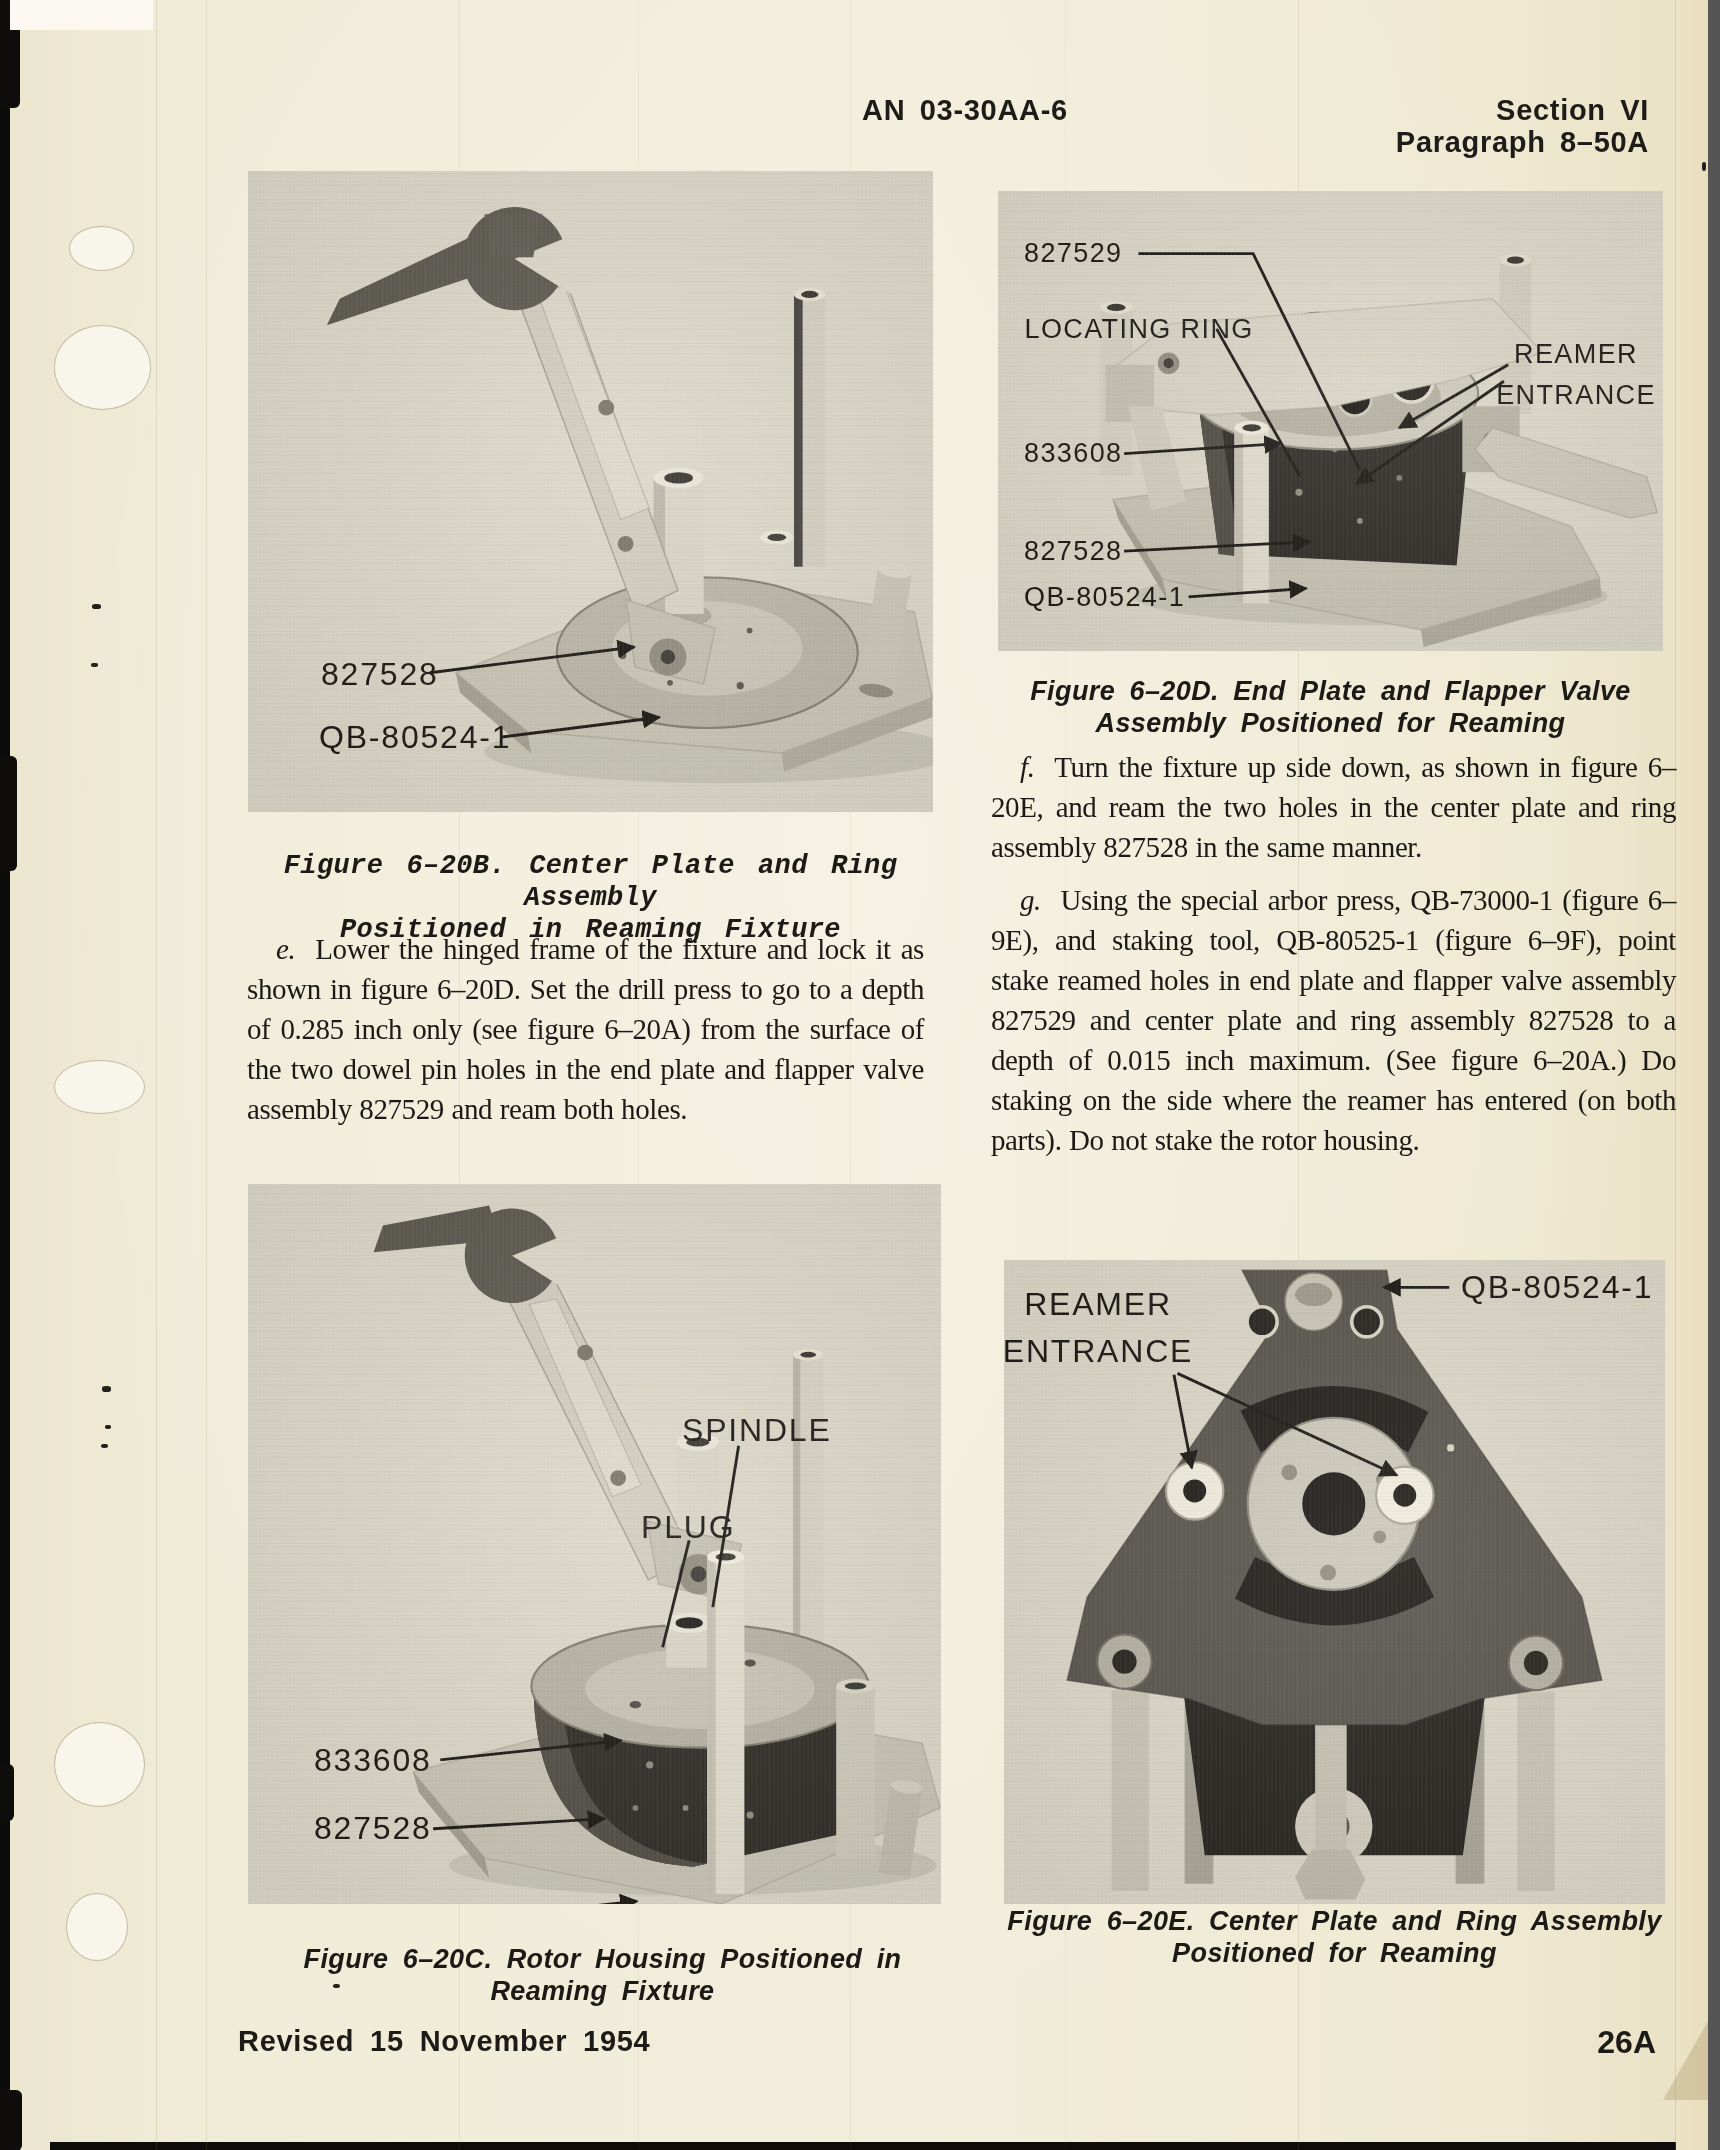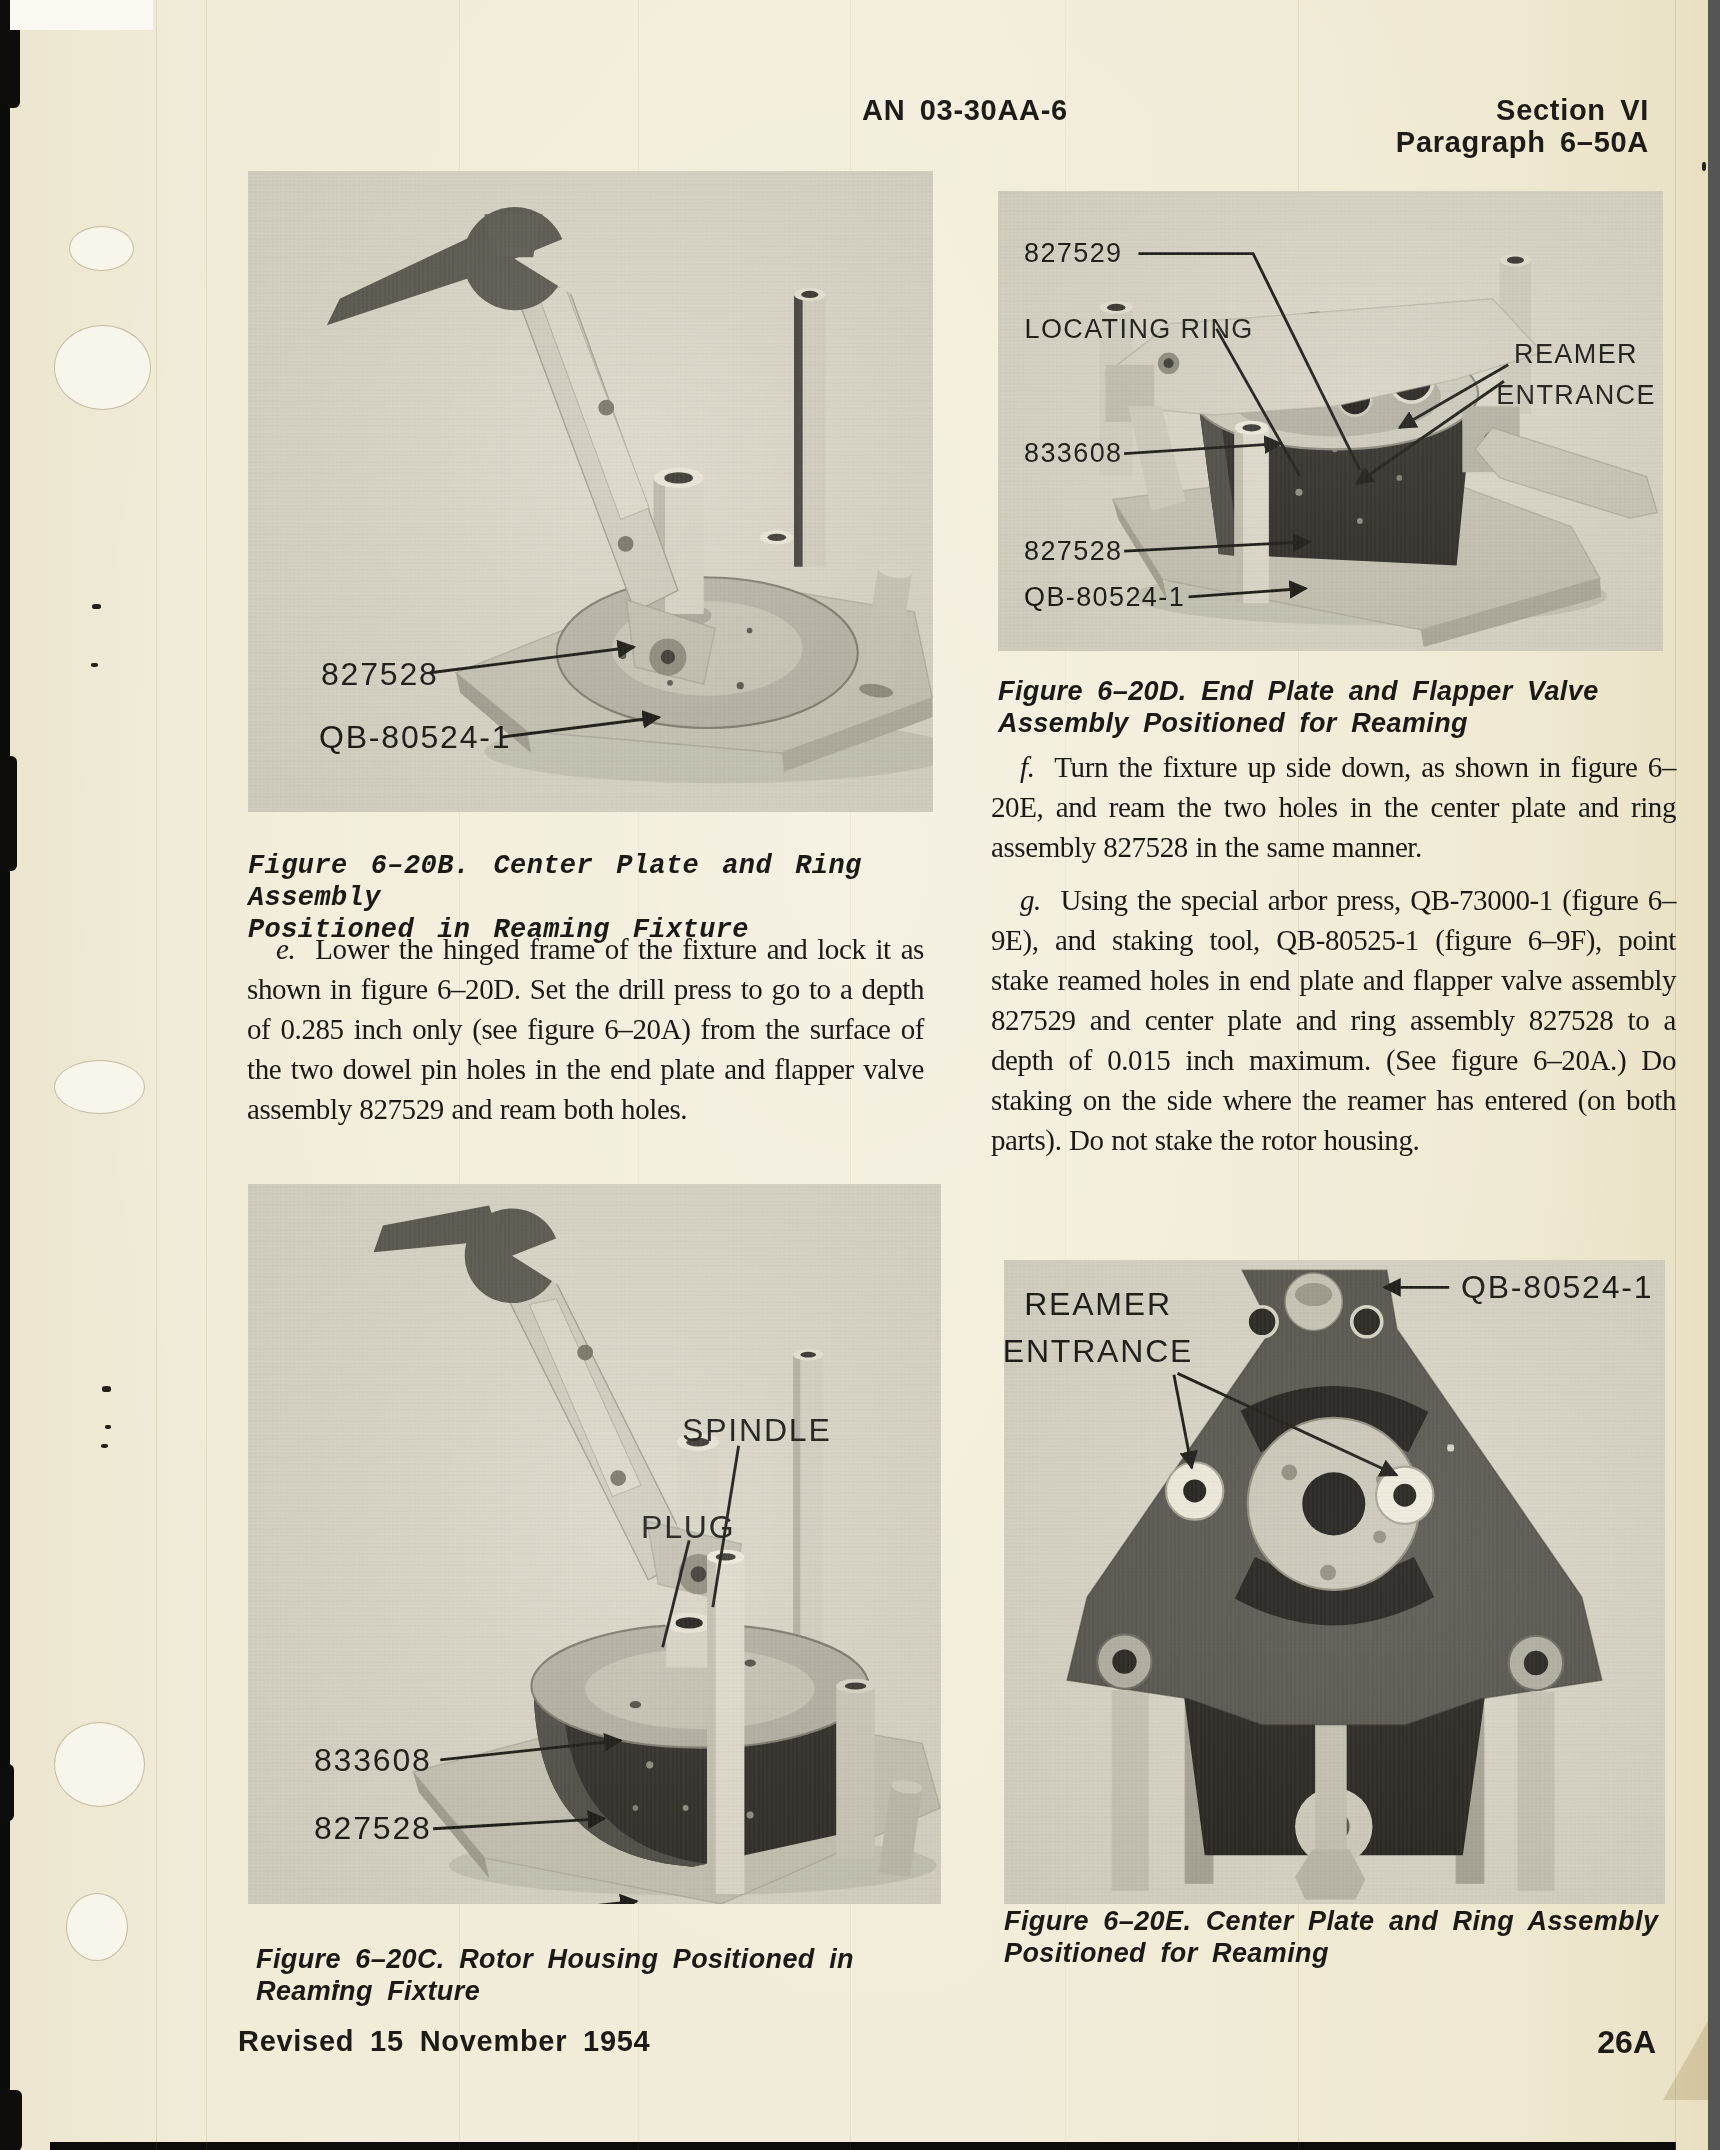--- a/index.html
+++ b/index.html
@@ -17,21 +17,21 @@
   .corner-white{position:absolute;left:10px;top:0;width:143px;height:30px;background:#fbf9f1;}
   .crease{position:absolute;top:0;width:1.4px;height:2151px;background:rgba(150,128,82,.16);}
   .right-band{position:absolute;left:1675px;top:0;width:45px;height:2151px;
      background:linear-gradient(90deg, rgba(160,138,90,.25) 0 1.4px, #ece3c6 1.4px, #e6dcba 100%);}
   .fold-corner{position:absolute;left:1663px;top:2000px;width:0;height:0;
      border-left:57px solid transparent;border-bottom:100px solid rgba(170,150,100,.35);}
   .punch{position:absolute;background:#f8f5eb;border:1.4px solid rgba(140,118,74,.45);border-radius:50%;}
   .speck{position:absolute;background:#23211c;border-radius:40%;}
   
   .hdr{position:absolute;font-weight:700;font-size:29px;line-height:1;color:#1d1c18;letter-spacing:0.7px;word-spacing:5.7px;white-space:nowrap;}
-  .caption{position:absolute;font-weight:700;font-style:italic;font-size:27px;line-height:32px;color:#1b1a16;letter-spacing:0.4px;word-spacing:6.5px;}
+  .caption{position:absolute;text-align:center;font-weight:700;font-style:italic;font-size:27px;line-height:32px;color:#1b1a16;letter-spacing:0.4px;word-spacing:6.5px;}
   .bodyp{position:absolute;font-family:"Liberation Serif",serif;font-size:29px;line-height:40px;color:#1b1a16;
      text-align:justify;text-indent:29px;letter-spacing:-0.4px;word-spacing:0.7px;}
   .bodyp .lead{font-style:italic;margin-right:10px;}
   .foot{position:absolute;font-weight:700;font-size:29px;line-height:1;color:#1c1b17;letter-spacing:0.7px;word-spacing:7.2px;white-space:nowrap;}
   .pageno{position:absolute;font-weight:700;font-size:32px;line-height:1;color:#1c1b17;}
   
   .photo{position:absolute;overflow:hidden;background:#dad7c8;}
   .photo:after{content:"";position:absolute;inset:0;pointer-events:none;
      background:
        repeating-linear-gradient(0deg, rgba(60,55,40,.022) 0 1.4px, rgba(0,0,0,0) 1.4px 3.6px),
@@ -73,21 +73,21 @@
   <div class="speck" style="left:92px;top:604px;width:8.6px;height:5px;"></div>
   <div class="speck" style="left:91px;top:663px;width:6.5px;height:3.6px;"></div>
   <div class="speck" style="left:102px;top:1386px;width:9.3px;height:5.7px;"></div>
   <div class="speck" style="left:105px;top:1425px;width:5.7px;height:3.6px;"></div>
   <div class="speck" style="left:101px;top:1444px;width:7.2px;height:3.6px;"></div>
   <div class="speck" style="left:333px;top:1984px;width:6.5px;height:4.3px;"></div>
   <div class="speck" style="left:1702px;top:162px;width:4.3px;height:8.6px;"></div>
 
   <div class="hdr" style="left:862px;top:96px;">AN 03-30AA-6</div>
   <div class="hdr" style="right:59px;top:96px;">Section VI</div>
-  <div class="hdr" style="right:59px;top:128px;">Paragraph 6–50A</div>
+  <div class="hdr" style="right:59px;top:128px;">Paragraph 8–50A</div>
 
   <div class="photo" style="left:248px;top:171px;width:685px;height:641px;">
     <svg width="685" height="641" viewBox="0 0 956 894">
       <defs>
           <marker id="ah1" viewBox="0 0 10 10" refX="9" refY="5" markerWidth="6.5" markerHeight="6.5" orient="auto-start-reverse">
             <path d="M0,0L10,5L0,10z" fill="#15140f"></path>
           </marker>
         </defs>
       <ellipse cx="660" cy="810" rx="330" ry="44" fill="rgba(40,35,20,.10)"></ellipse>
 

